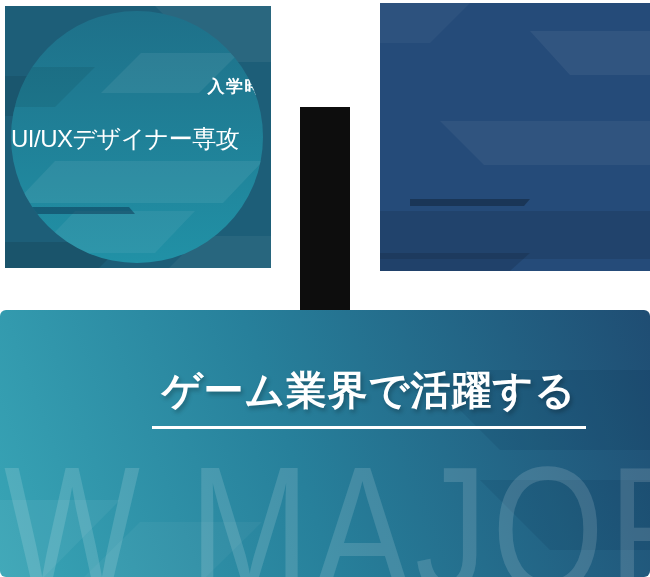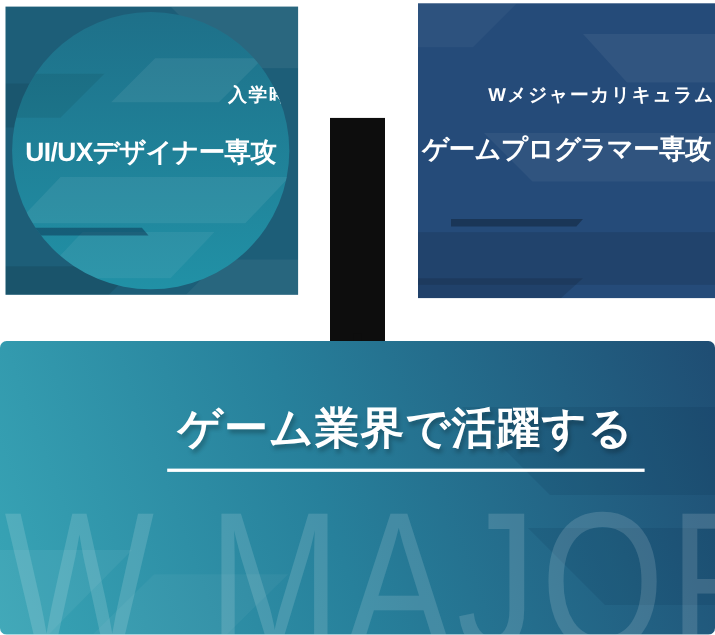--- a/index.html
+++ b/index.html
@@ -17,22 +17,22 @@
     position:absolute;left:6px;top:5px;width:252px;height:252px;border-radius:50%;
     background:linear-gradient(180deg,var(--card-left-circle-top,#1e7089) 0%,var(--card-left-circle-bottom,#2191a6) 100%);
     overflow:hidden;
   }
   .pattern-svg{position:absolute;inset:0;width:100%;height:100%;display:block;}
   .card-label{
     position:absolute;left:0;width:100%;text-align:right;color:#fff;
     font-weight:bold;font-size:17px;letter-spacing:1.5px;line-height:20px;
   }
   .card-title{
-    position:absolute;left:0;width:100%;text-align:center;color:#fff;
-    font-weight:bold;font-size:24px;letter-spacing:-0.5px;line-height:30px;white-space:nowrap;
+    position:absolute;left:0;width:100%;color:#fff;
+    font-weight:normal;font-size:24px;letter-spacing:-0.5px;line-height:30px;white-space:nowrap;
   }
   .card-left .card-label{top:66px;}
   .card-left .card-title{top:113px;}
   
   .card-right{
     position:absolute;right:0;top:3px;width:270px;height:268px;
     background:var(--card-right-bg,#254b79);overflow:hidden;
   }
   .card-right .card-label{top:74px;}
   .card-right .card-title{top:119px;}
@@ -89,22 +89,20 @@
 
   <div class="card-right">
     <svg class="pattern-svg" viewBox="0 0 270 268" preserveAspectRatio="none">
       <polygon points="150,28 270,28 270,72 190,72" fill="rgba(255,255,255,0.06)"></polygon>
       <polygon points="60,118 270,118 270,162 104,162" fill="rgba(255,255,255,0.05)"></polygon>
       <rect x="0" y="208" width="270" height="48" fill="rgba(0,0,0,0.10)"></rect>
       <polygon points="30,196 150,196 144,203 30,203" fill="rgba(0,0,0,0.28)"></polygon>
       <polygon points="0,250 150,250 130,268 0,268" fill="rgba(0,0,0,0.12)"></polygon>
       <polygon points="0,0 90,0 50,40 0,40" fill="rgba(255,255,255,0.04)"></polygon>
     </svg>
-    <div class="card-label">Wメジャーカリキュラム</div>
-    <div class="card-title">ゲームプログラマー専攻</div>
   </div>
 
   <div class="arrow">
     <svg viewBox="0 0 54 242" preserveAspectRatio="none">
       <rect x="2" y="0" width="50" height="203" fill="var(--arrow-black,#0d0d0d)"></rect>
       <rect x="23" y="196" width="8" height="29" fill="var(--arrow-black,#0d0d0d)"></rect>
       <polygon points="11,223 43,223 27,241" fill="var(--arrow-black,#0d0d0d)"></polygon>
     </svg>
   </div>
 

